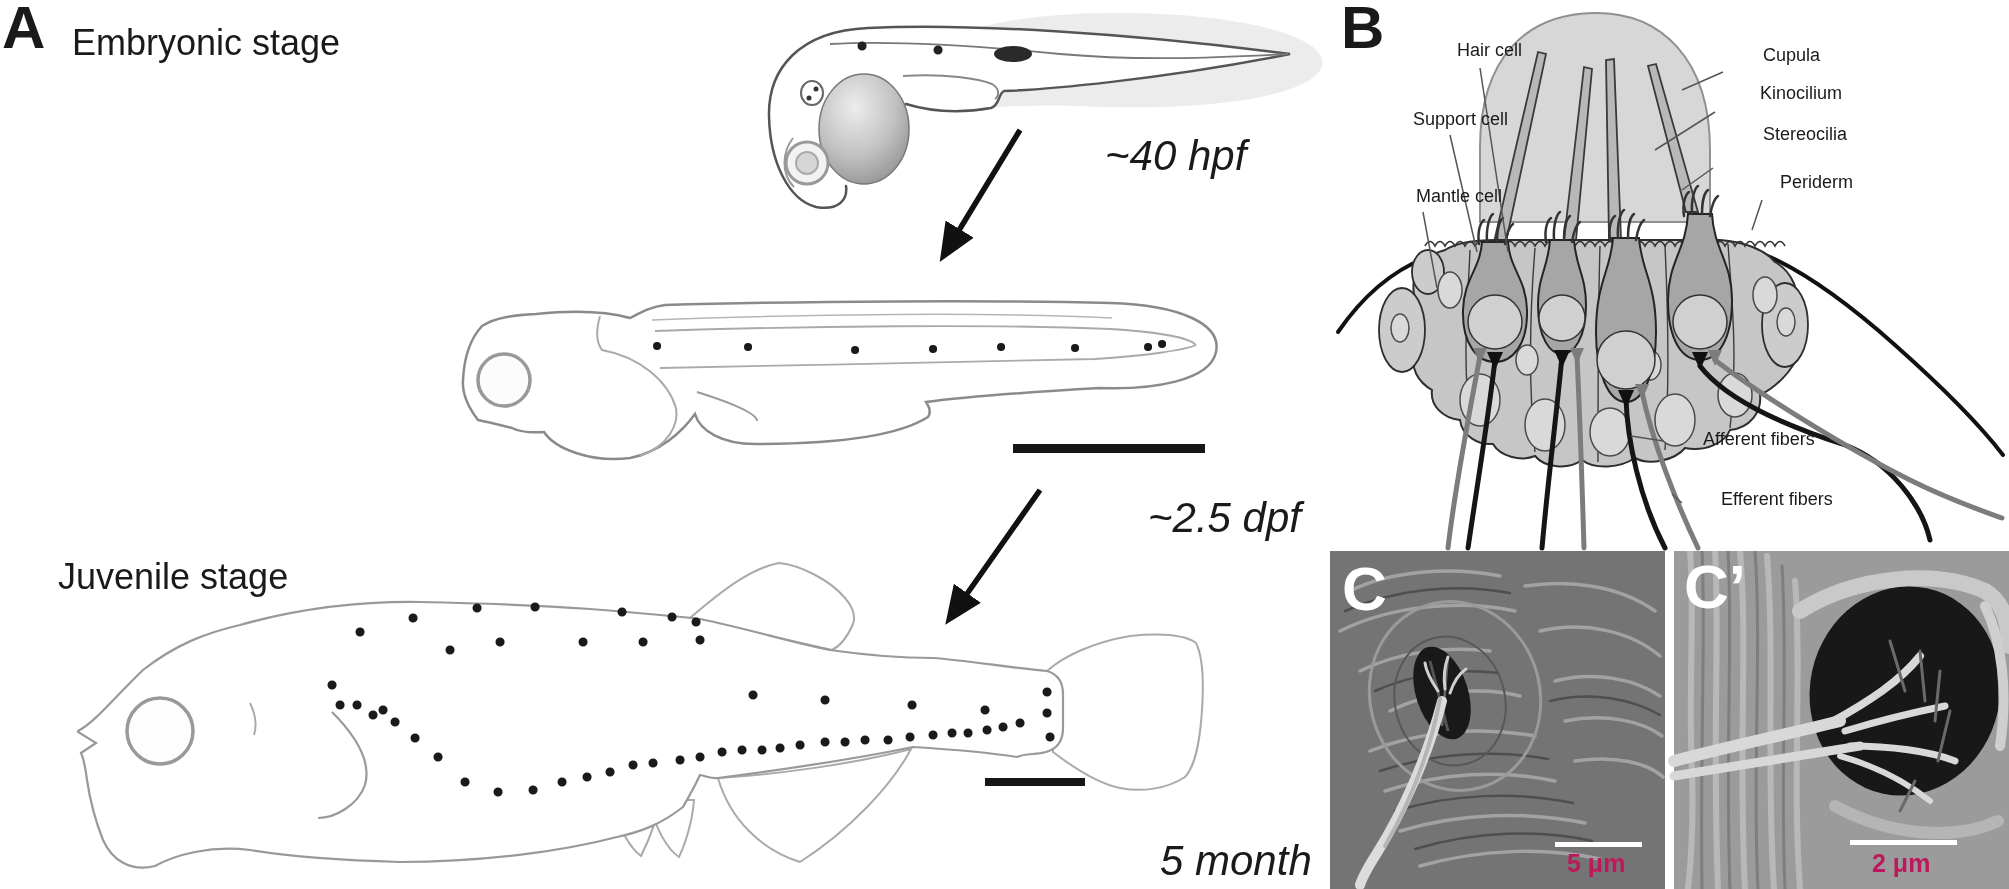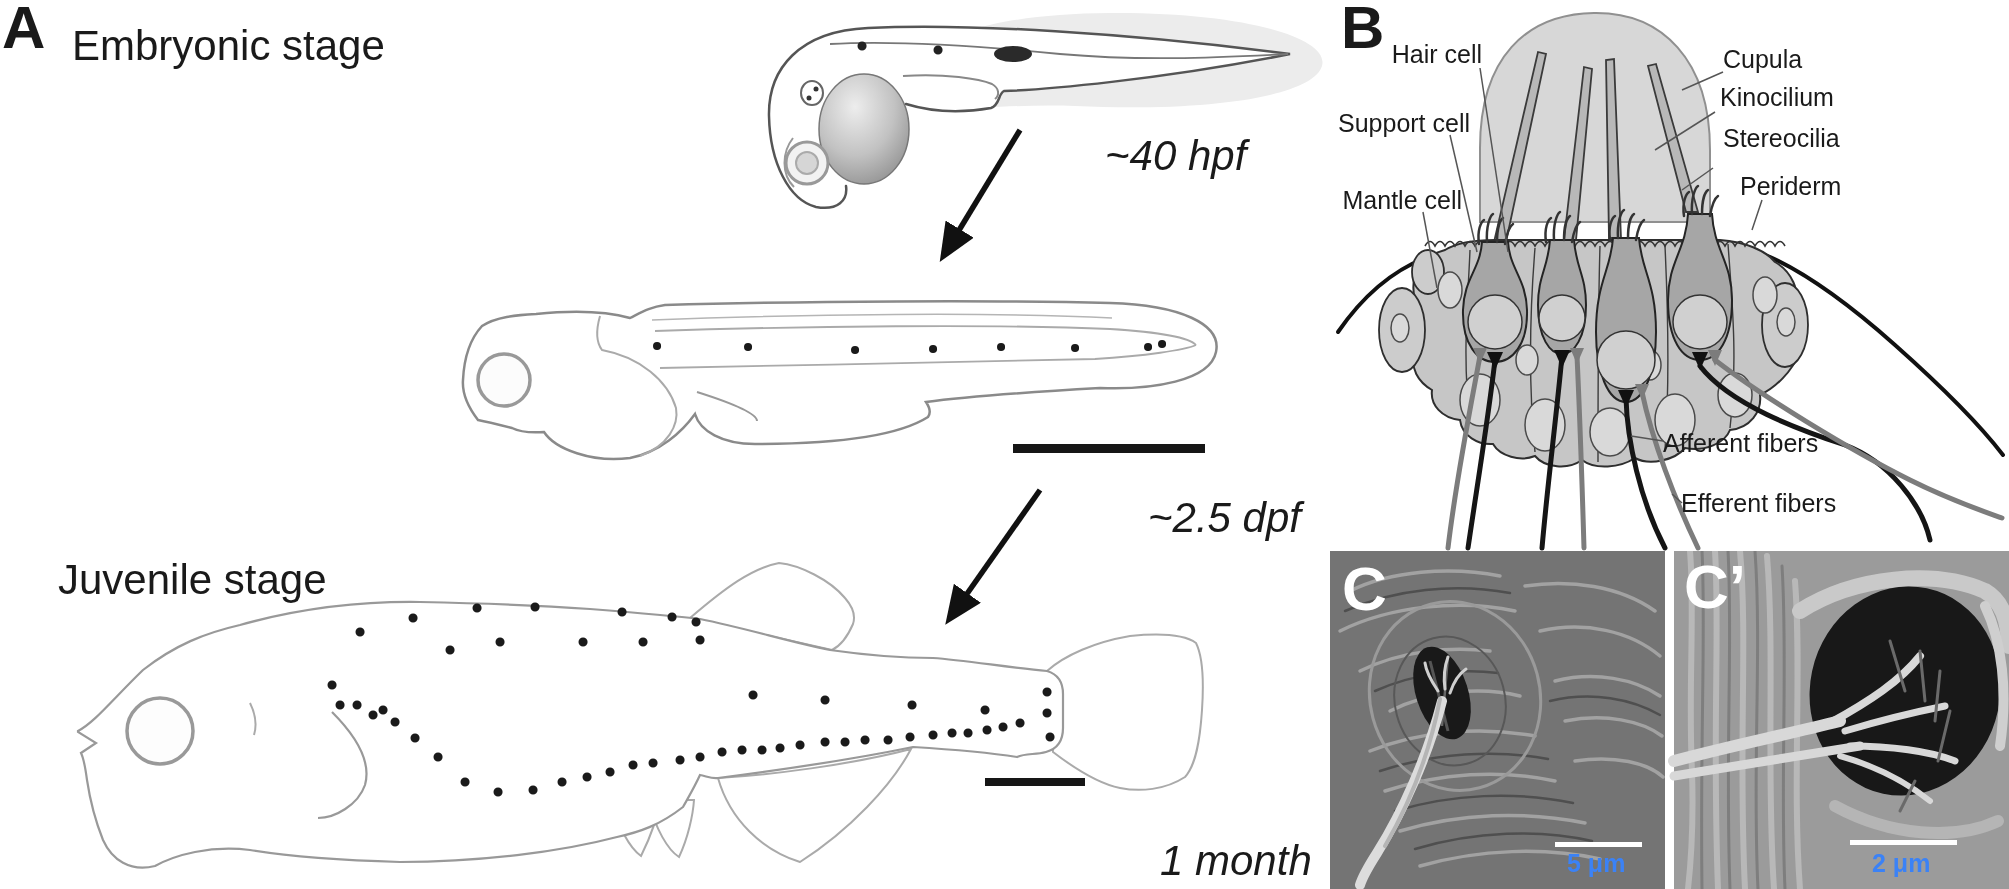--- a/index.html
+++ b/index.html
@@ -2,26 +2,26 @@
 <html><head>
 <meta charset="utf-8">
 <style>
   html,body{margin:0;padding:0;background:#fff;}
   #canvas{position:relative;width:2009px;height:889px;background:#ffffff;overflow:hidden;
           font-family:"Liberation Sans",sans-serif;}
   svg{position:absolute;left:0;top:0;}
   .lbl{position:absolute;color:#1a1a1a;line-height:1.05;white-space:nowrap;
        font-family:"Liberation Sans",sans-serif;}
   .panel-letter{font-size:60px;font-weight:bold;}
-  .stage{font-size:42px;text-align:right;}
+  .stage{font-size:36px;text-align:right;}
   .time{font-size:42px;font-style:italic;}
-  .ann{font-size:25px;}
+  .ann{font-size:18px;margin-left:40px;}
   .ann-r{text-align:right;}
   .sem-letter{font-size:62px;font-weight:bold;color:#ffffff;}
-  .sem-scale-text{font-size:25px;font-weight:bold;color:#3b82f6;}
+  .sem-scale-text{font-size:25px;font-weight:bold;color:#be185d;}
   .bar{position:absolute;background:#161616;}
   .bar-w{position:absolute;background:#ffffff;z-index:5;}
 </style>
 </head>
 <body>
 
 <div id="canvas">
 
   <svg width="1330" height="889" viewBox="0 0 1330 889">
     <defs>
@@ -278,21 +278,21 @@
   <div class="bar" style="left:1013px;top:444px;width:192px;height:9px"></div>
   <div class="bar" style="left:985px;top:778px;width:100px;height:8px"></div>
   <div class="bar-w" style="left:1555px;top:842px;width:87px;height:5px"></div>
   <div class="bar-w" style="left:1850px;top:840px;width:107px;height:5px"></div>
 
   <div class="lbl panel-letter" style="left:2px;top:-4px">A</div>
   <div class="lbl stage" style="left:72px;top:24px">Embryonic stage</div>
   <div class="lbl time" style="left:1105px;top:134px">~40 hpf</div>
   <div class="lbl time" style="left:1148px;top:496px">~2.5 dpf</div>
   <div class="lbl stage" style="left:58px;top:558px">Juvenile stage</div>
-  <div class="lbl time" style="left:1160px;top:839px">1 month</div>
+  <div class="lbl time" style="left:1160px;top:839px">5 month</div>
 
   <div class="lbl panel-letter" style="left:1341px;top:-4px">B</div>
   <div class="lbl ann ann-r" style="left:1370px;top:41px;width:112px">Hair cell</div>
   <div class="lbl ann ann-r" style="left:1338px;top:110px;width:130px">Support cell</div>
   <div class="lbl ann ann-r" style="left:1342px;top:187px;width:120px">Mantle cell</div>
   <div class="lbl ann" style="left:1723px;top:46px">Cupula</div>
   <div class="lbl ann" style="left:1720px;top:84px">Kinocilium</div>
   <div class="lbl ann" style="left:1723px;top:125px">Stereocilia</div>
   <div class="lbl ann" style="left:1740px;top:173px">Periderm</div>
   <div class="lbl ann" style="left:1663px;top:430px">Afferent fibers</div>

